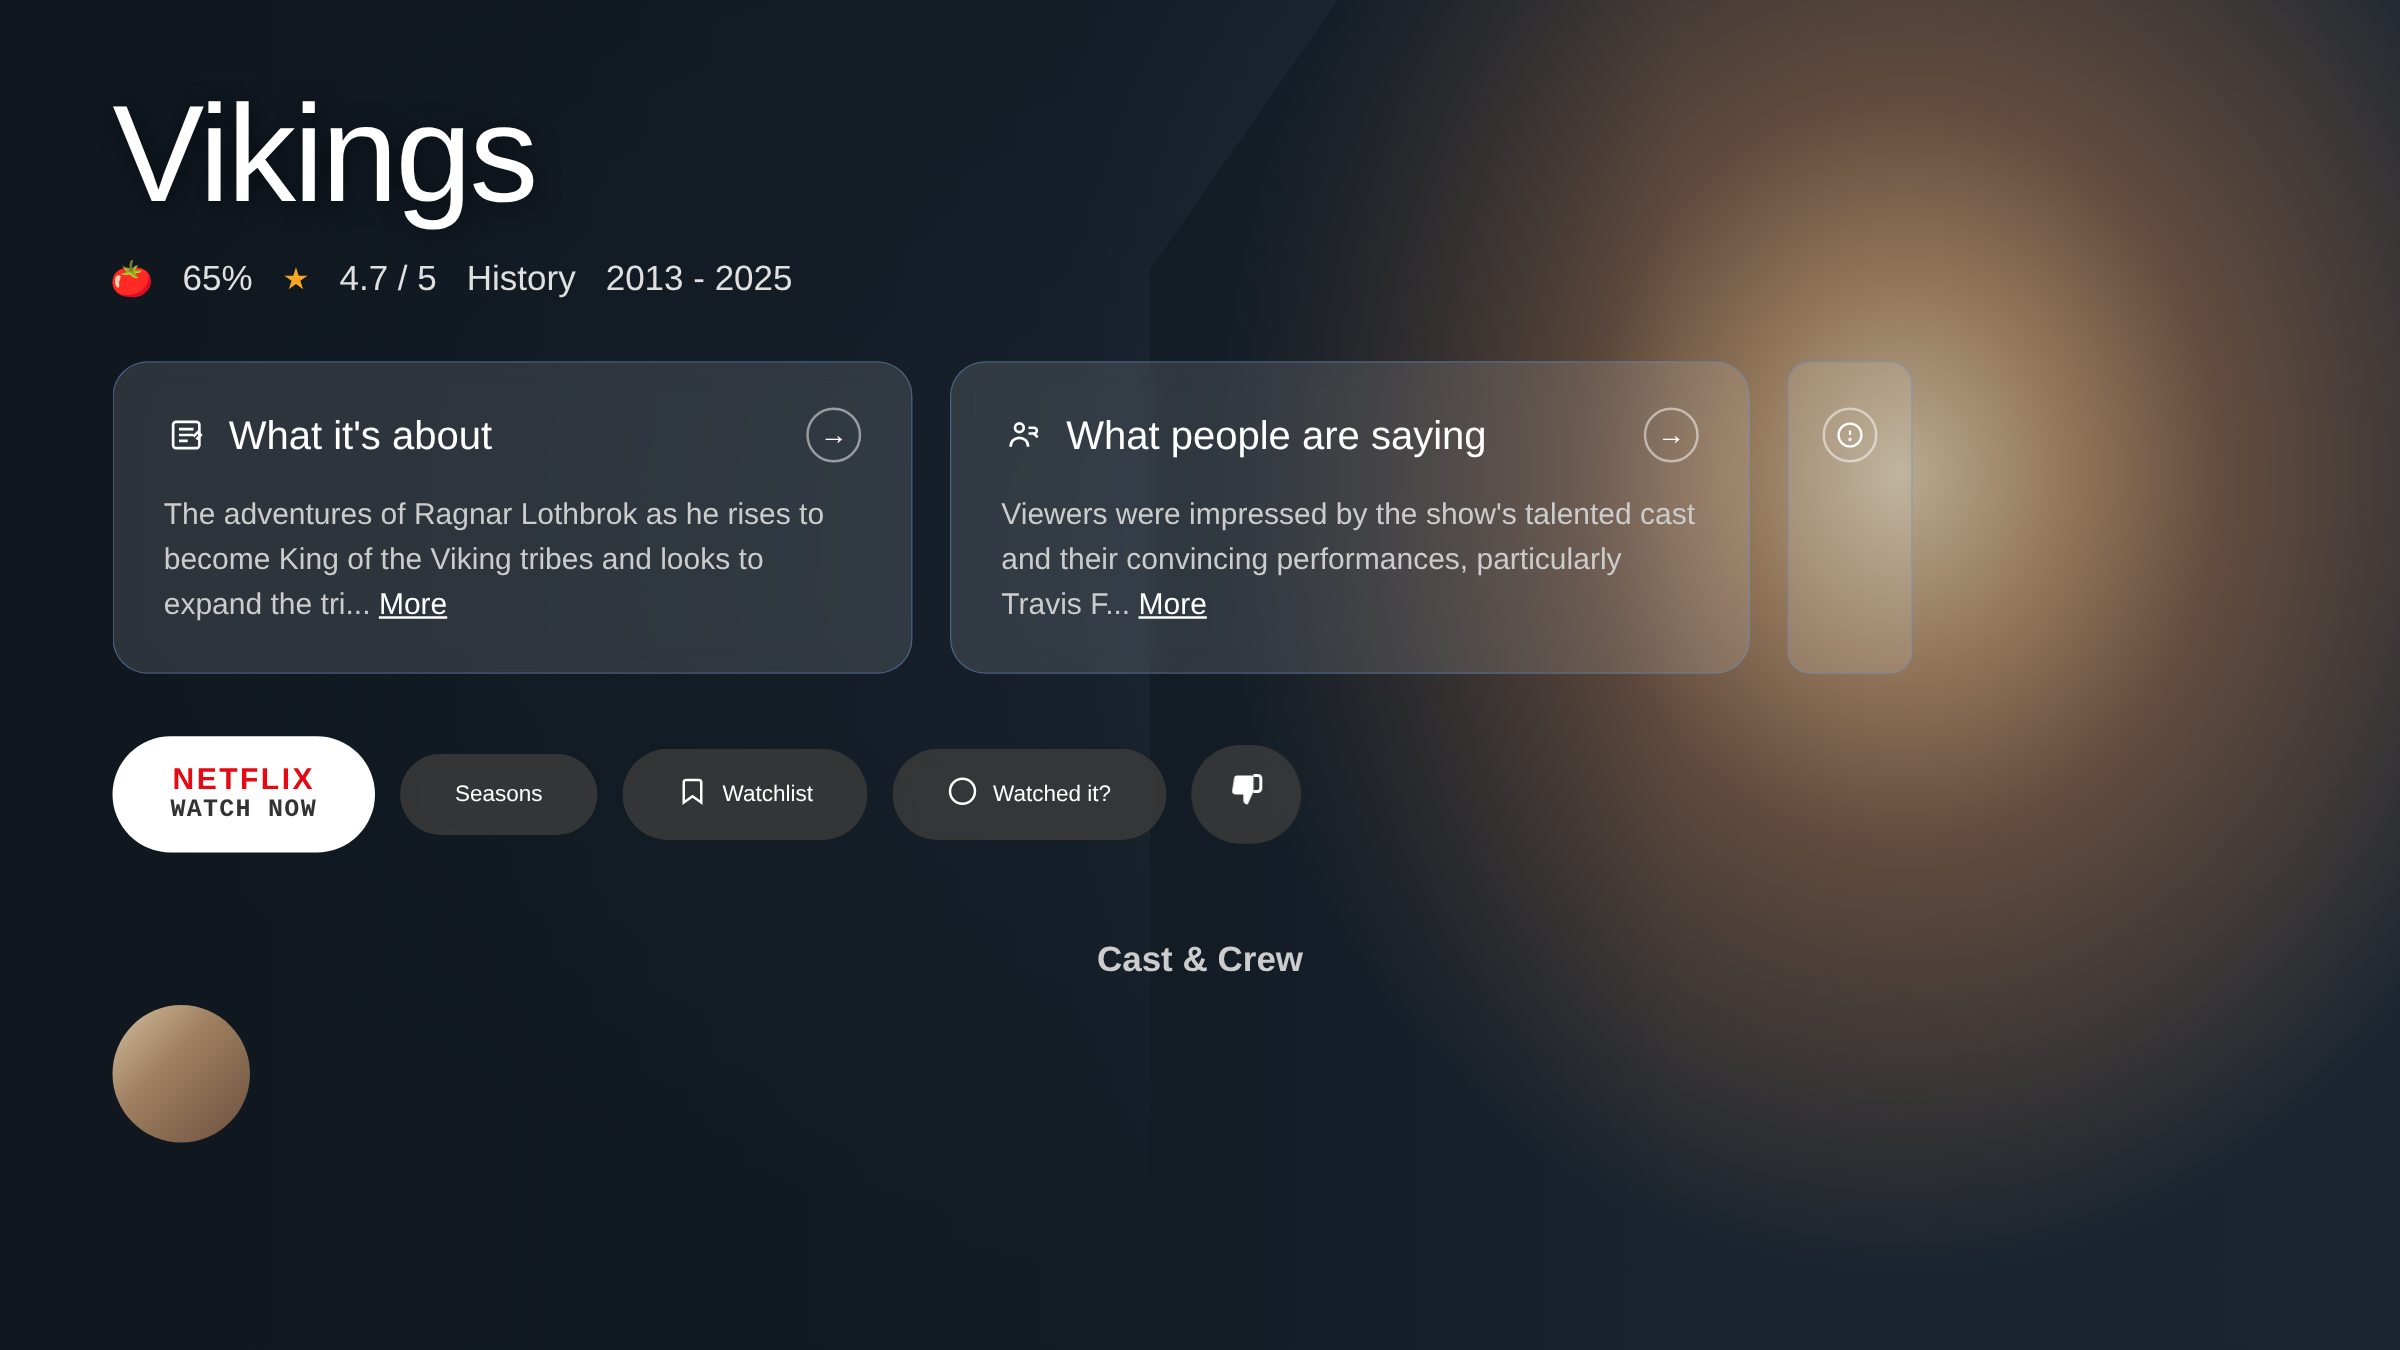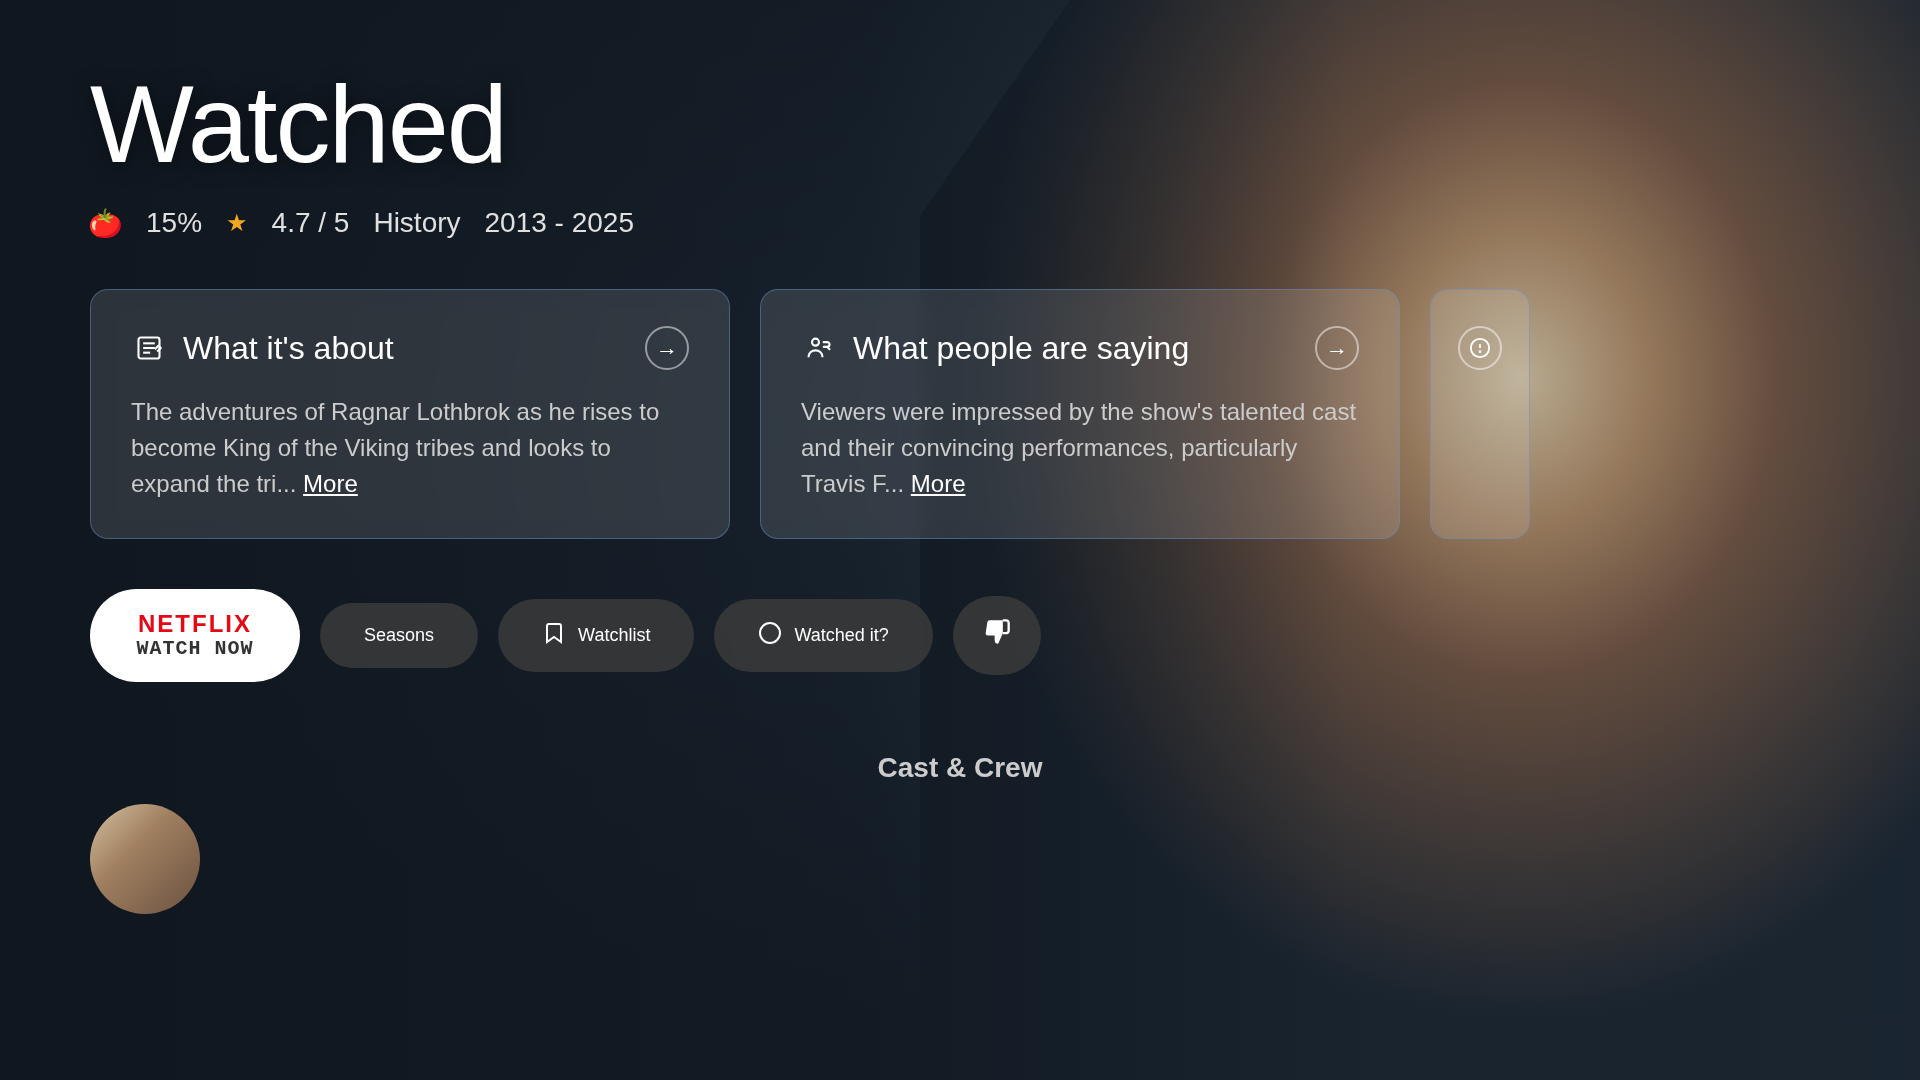--- a/index.html
+++ b/index.html
@@ -94,21 +94,21 @@
     .cards-row {
       display: flex;
       gap: 30px;
       margin-bottom: 50px;
       align-items: stretch;
     }
 
     .info-card {
       background: rgba(255, 255, 255, 0.12);
       border: 1.5px solid rgba(100, 140, 200, 0.5);
-      border-radius: 18px;
+      border-radius: 28px;
       padding: 36px 40px;
       width: 640px;
       cursor: pointer;
       backdrop-filter: blur(10px);
     }
 
     .card-header {
       display: flex;
       align-items: center;
       justify-content: space-between;
@@ -286,25 +286,25 @@
   </style>
 </head>
 <body>
 
 <div class="bg-image"></div>
 <div class="warrior-figure"></div>
 <div class="bg-overlay"></div>
 
 <div class="content">
 
-  <h1 class="title">Watched</h1>
+  <h1 class="title">Vikings</h1>
 
   <div class="meta-row">
     <span class="tomato-icon">🍅</span>
-    <span class="rating-score">15%</span>
+    <span class="rating-score">65%</span>
     <span class="star-icon">★</span>
     <span>4.7 / 5</span>
     <span>History</span>
     <span>2013 - 2025</span>
   </div>
 
   <div class="cards-row">
 
     <div class="info-card">
       <div class="card-header">

